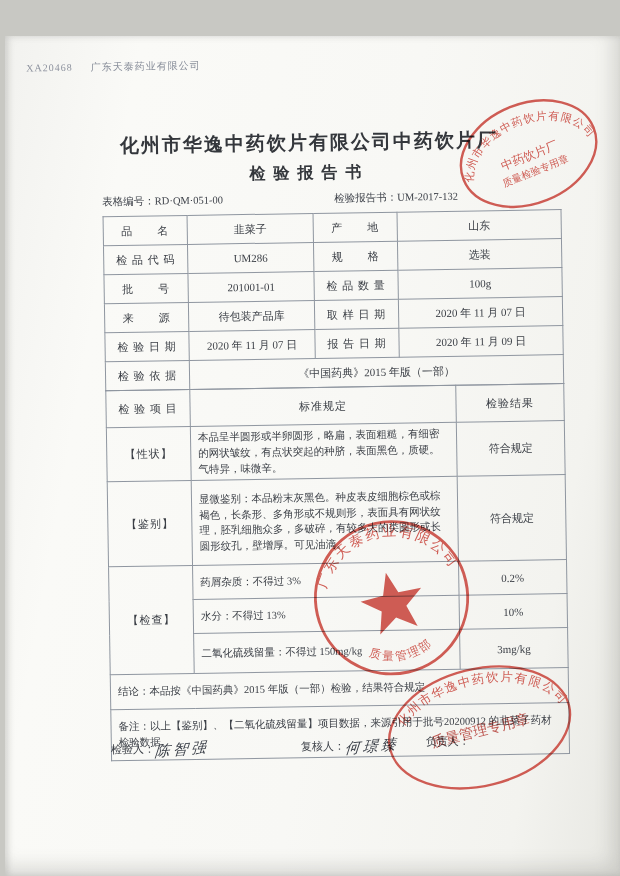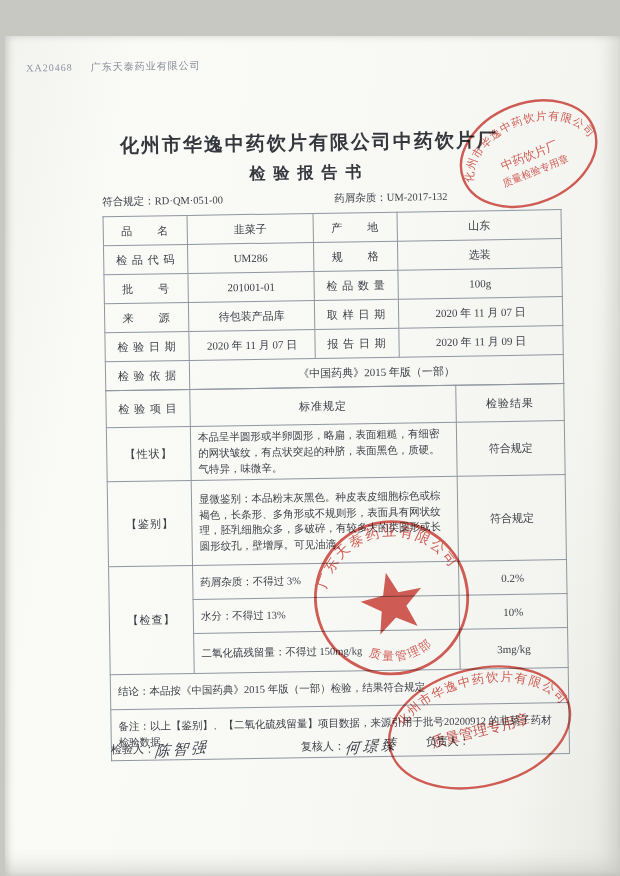--- a/index.html
+++ b/index.html
@@ -69,22 +69,22 @@
   <div class="sheet">
 
     <div class="scan-header">
       <span>XA20468</span><span class="co">广东天泰药业有限公司</span>
     </div>
 
     <div class="title1">化州市华逸中药饮片有限公司中药饮片厂</div>
     <div class="title2">检验报告书</div>
 
     <div class="meta">
-      <span class="form"><span>符合规定：</span><span>RD·QM·051-00</span></span>
-      <span class="report"><span>药屑杂质：</span><span>UM-2017-132</span></span>
+      <span class="form"><span>表格编号：</span><span>RD·QM·051-00</span></span>
+      <span class="report"><span>检验报告书：</span><span>UM-2017-132</span></span>
     </div>
 
     <div class="tablewrap">
       <table class="info">
         <colgroup>
             <col style="width:84px">
             <col style="width:126px">
             <col style="width:84px">
             <col style="width:164px">
           </colgroup>

